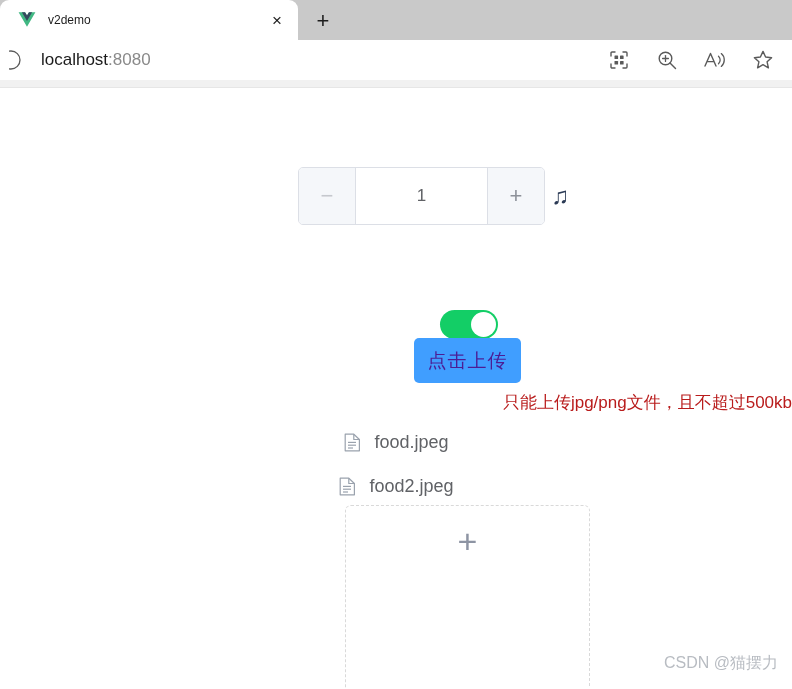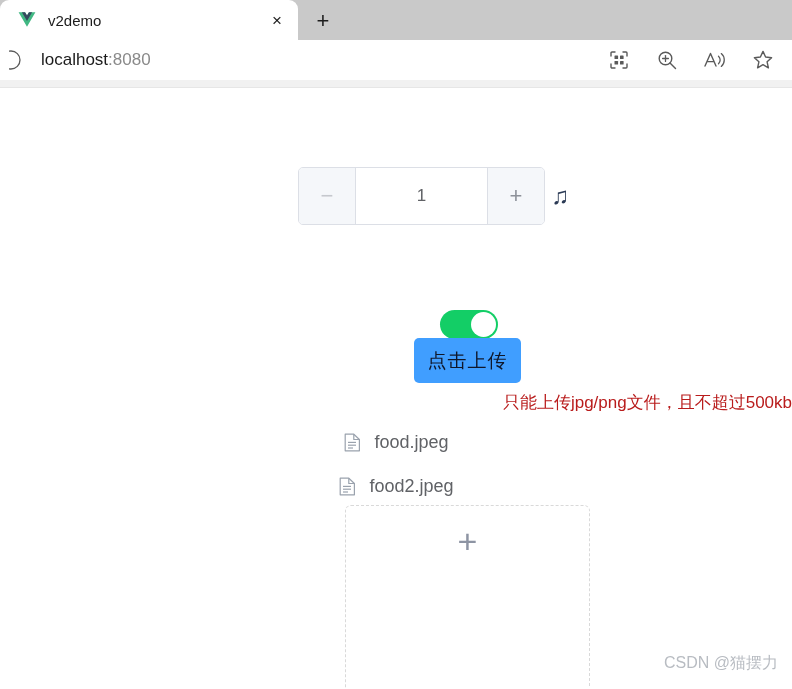--- a/index.html
+++ b/index.html
@@ -32,21 +32,21 @@
     position: relative;
   }
   .tab-favicon {
     width: 18px; height: 18px;
     flex: 0 0 18px;
     display: flex; align-items: center; justify-content: center;
     margin-right: 12px;
   }
   .tab-title {
     flex: 1 1 auto;
-    font-size: 15px;
+    font-size: 12px;
     color: #1c1c1c;
     white-space: nowrap;
     overflow: hidden;
     text-overflow: ellipsis;
   }
   .tab-close {
     width: 26px; height: 26px;
     flex: 0 0 26px;
     display: flex; align-items: center; justify-content: center;
     border-radius: 4px;
@@ -171,21 +171,21 @@
     background: #ffffff;
   }
 
   .upload-btn {
     position: absolute;
     left: 414px;
     top: 250px;
     width: 107px;
     height: 45px;
     background: #409eff;
-    color: #0f172a;
+    color: #4c1d95;
     border: none;
     border-radius: 5px;
     font-size: 19px;
     font-family: "Liberation Sans", sans-serif;
     letter-spacing: 1px;
     display: flex; align-items: center; justify-content: center; text-align: right;
   }
 
   .upload-tip {
     position: absolute;

